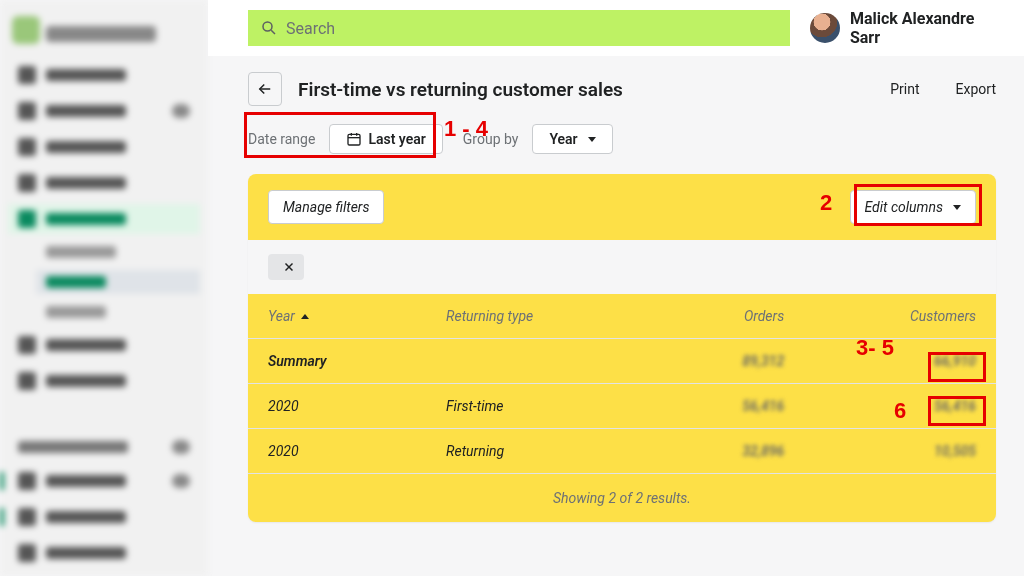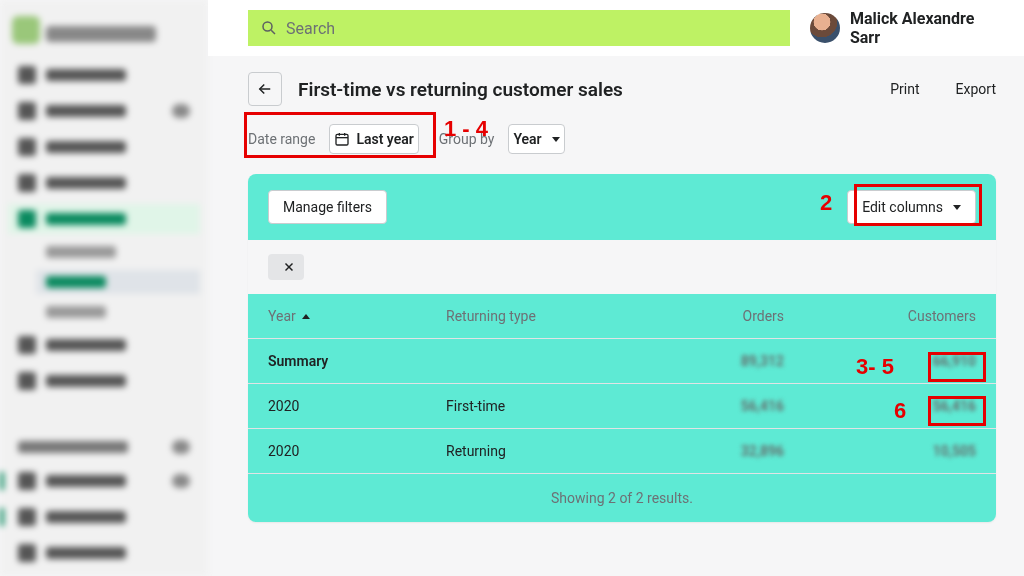--- a/index.html
+++ b/index.html
@@ -54,24 +54,24 @@
     overflow:auto;
   }
   .header-row { display:flex; align-items:center; gap:16px; margin-bottom:18px;}
   .back { width:34px; height:34px; border:1px solid #c9cccf; border-radius:4px; display:flex; align-items:center; justify-content:center; cursor:pointer;}
   .page-title { font-size:19px; font-weight:600; }
   .header-actions { margin-left:auto; display:flex; gap:36px; font-size:14px;text-align:right; }
   .header-actions span { cursor:pointer; }
 
   .controls-row { display:flex; align-items:center; gap:14px; font-size:14px; margin-bottom:20px;}
   .label-text { color:#6d7175; }
-  .pill-btn { border:1px solid #c9cccf; border-radius:4px; padding:6px 4px; display:flex; align-items:center; gap:6px; background:#fff; cursor:pointer; font-weight:600;}
+  .pill-btn { border:1px solid #c9cccf; border-radius:4px; padding:6px 16px; display:flex; align-items:center; gap:6px; background:#fff; cursor:pointer; font-weight:600;}
   .chev { width:0; height:0; border-left:4px solid transparent; border-right:4px solid transparent; border-top:5px solid #202223; display:inline-block; margin-left:4px;}
 
-  .card { background:#5eead4; border-radius:8px; box-shadow:0 1px 2px rgba(0,0,0,.06); overflow:hidden;}
+  .card { background:#fde047; border-radius:8px; box-shadow:0 1px 2px rgba(0,0,0,.06); overflow:hidden;font-style:italic;}
   .card-head { display:flex; align-items:center; padding:16px 20px;}
   .btn { border:1px solid #c9cccf; border-radius:4px; background:#fff; padding:8px 14px; font-size:14px; cursor:pointer; display:flex; align-items:center; gap:6px;}
   .spacer { flex:1; }
   .filters-row { background:#f6f6f7; padding:14px 20px;}
   .chip { display:inline-flex; align-items:center; background:#e4e5e7; border-radius:4px; padding:4px 6px 4px 12px; font-size:14px; gap:8px;}
   .chip .x { width:18px; height:18px; display:flex; align-items:center; justify-content:center; cursor:pointer;}
 
   table { width:100%; border-collapse:collapse; font-size:14px;}
   th, td { text-align:left; padding:14px 20px; border-bottom:1px solid #e1e3e5;}
   th { color:#6d7175; font-weight:400;}
@@ -254,16 +254,16 @@
   </div>
 </div>
 
 <div class="ann-box" style="left:244px; top:112px; width:192px; height:46px;"></div>
 <div class="ann-text" style="left:444px; top:116px;">1 - 4</div>
 
 <div class="ann-box" style="left:854px; top:184px; width:128px; height:42px;"></div>
 <div class="ann-text" style="left:820px; top:190px;">2</div>
 
 <div class="ann-box" style="left:928px; top:352px; width:58px; height:30px;"></div>
-<div class="ann-text" style="left:856px; top:354px;">3- 5</div>
+<div class="ann-text" style="left:856px; top:335px;">3- 5</div>
 
 <div class="ann-box" style="left:928px; top:396px; width:58px; height:30px;"></div>
 <div class="ann-text" style="left:894px; top:398px;">6</div>
 
 </body></html>

